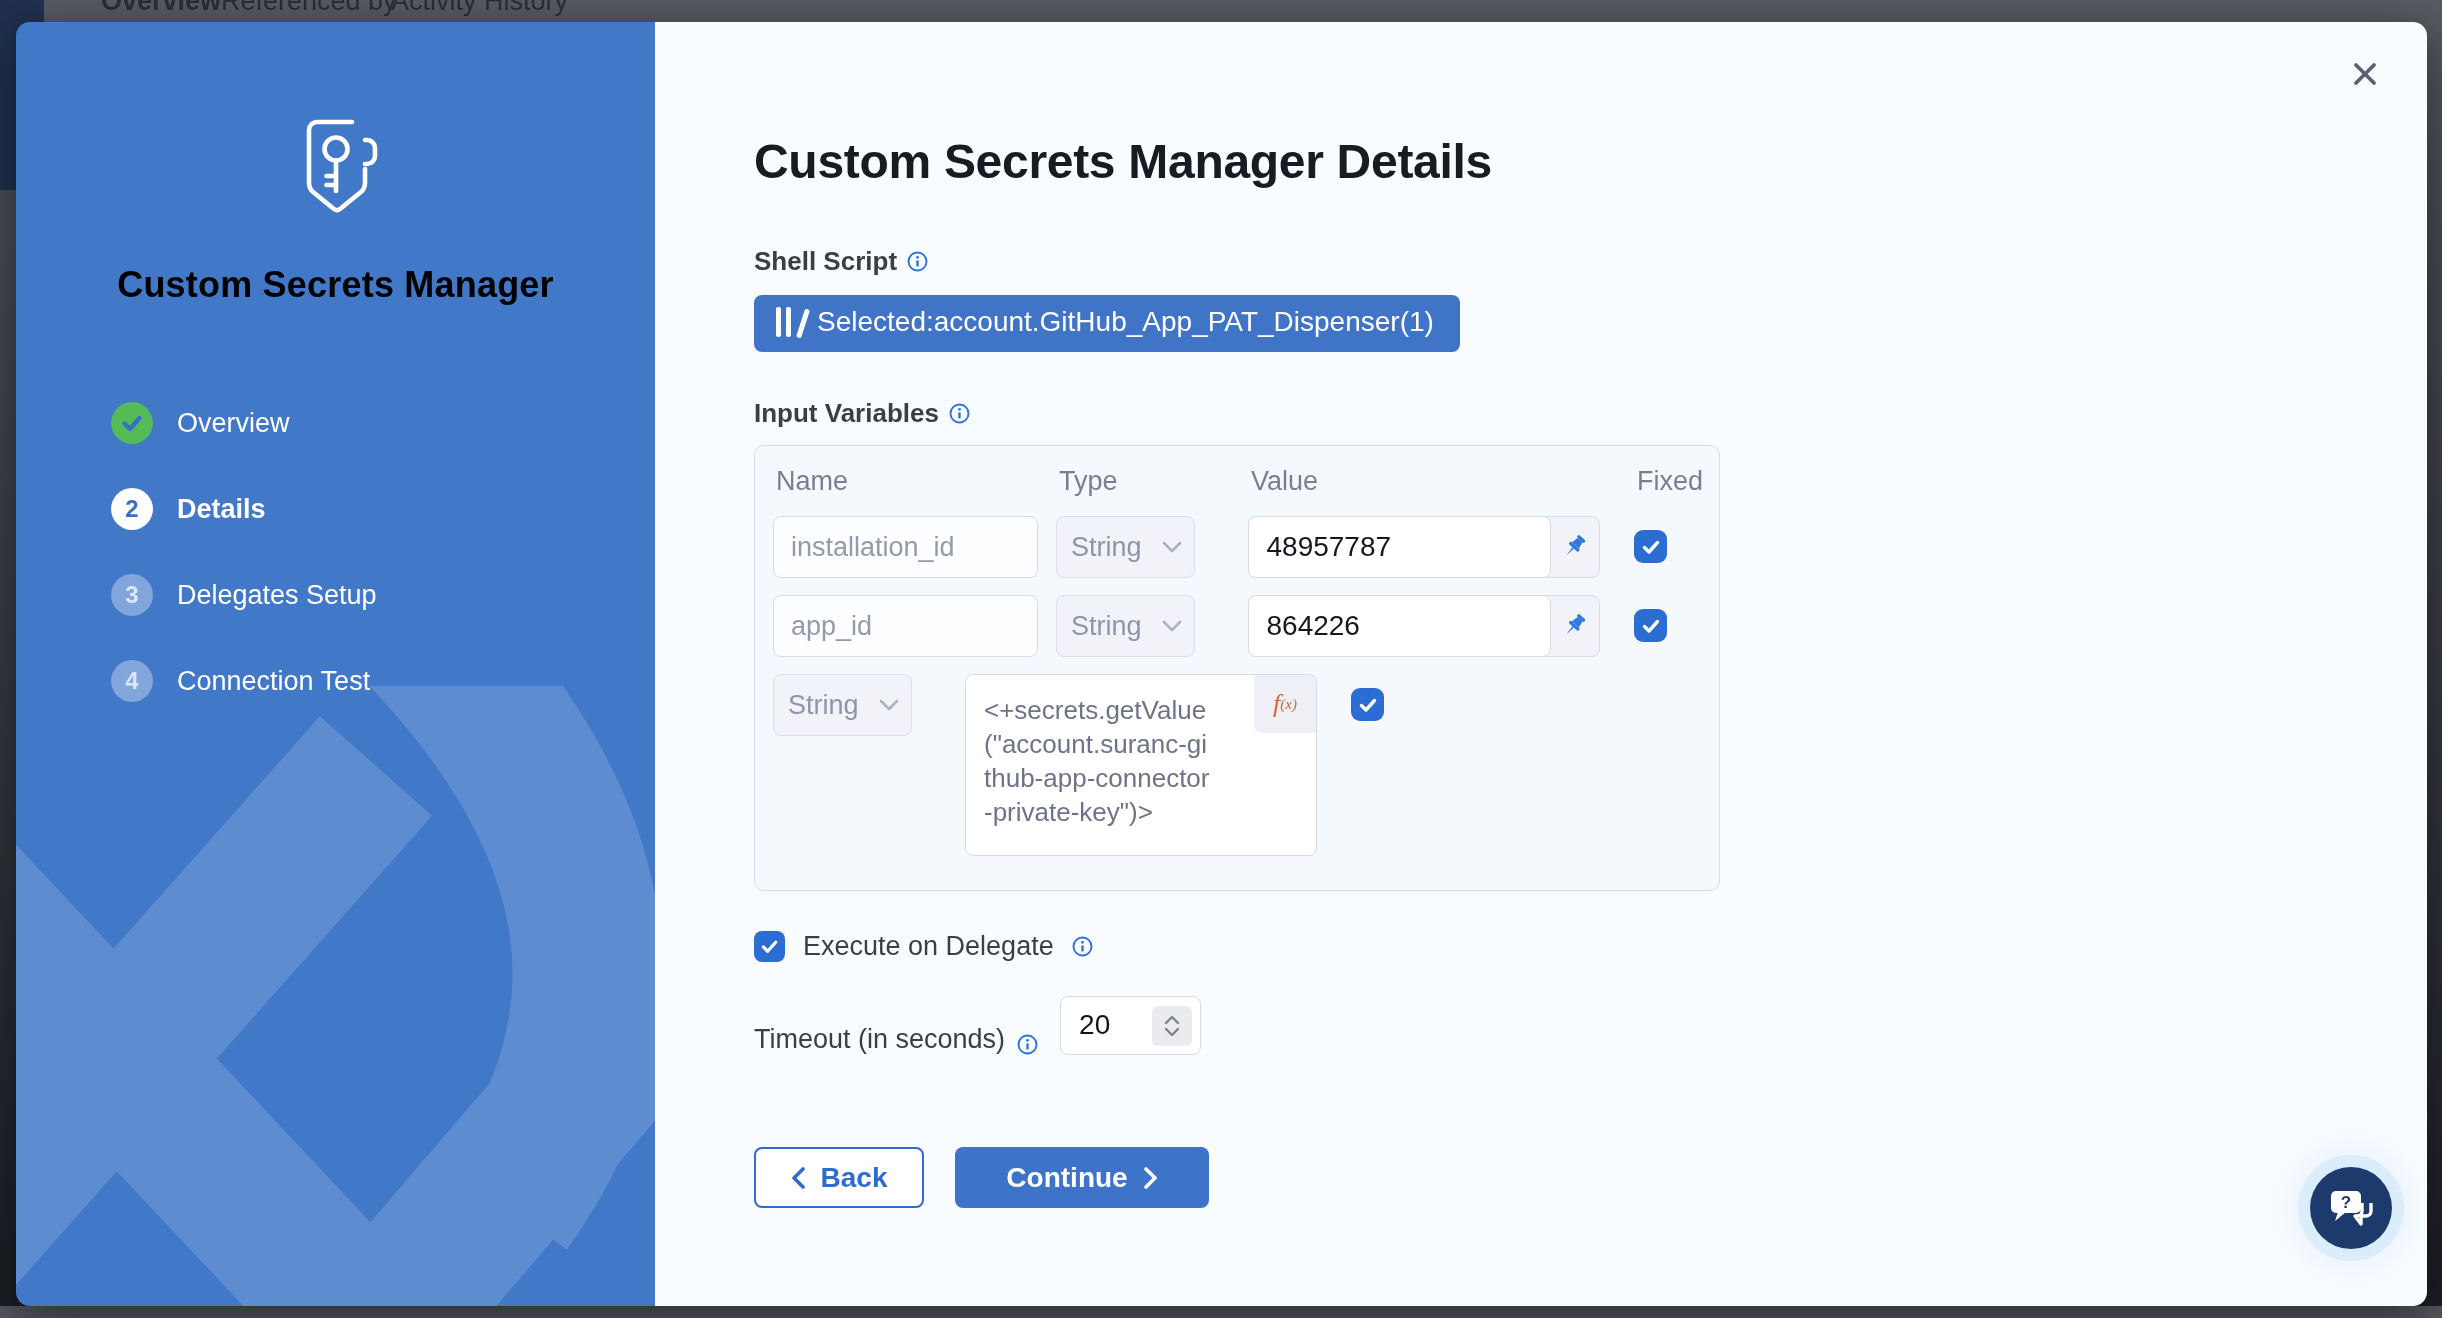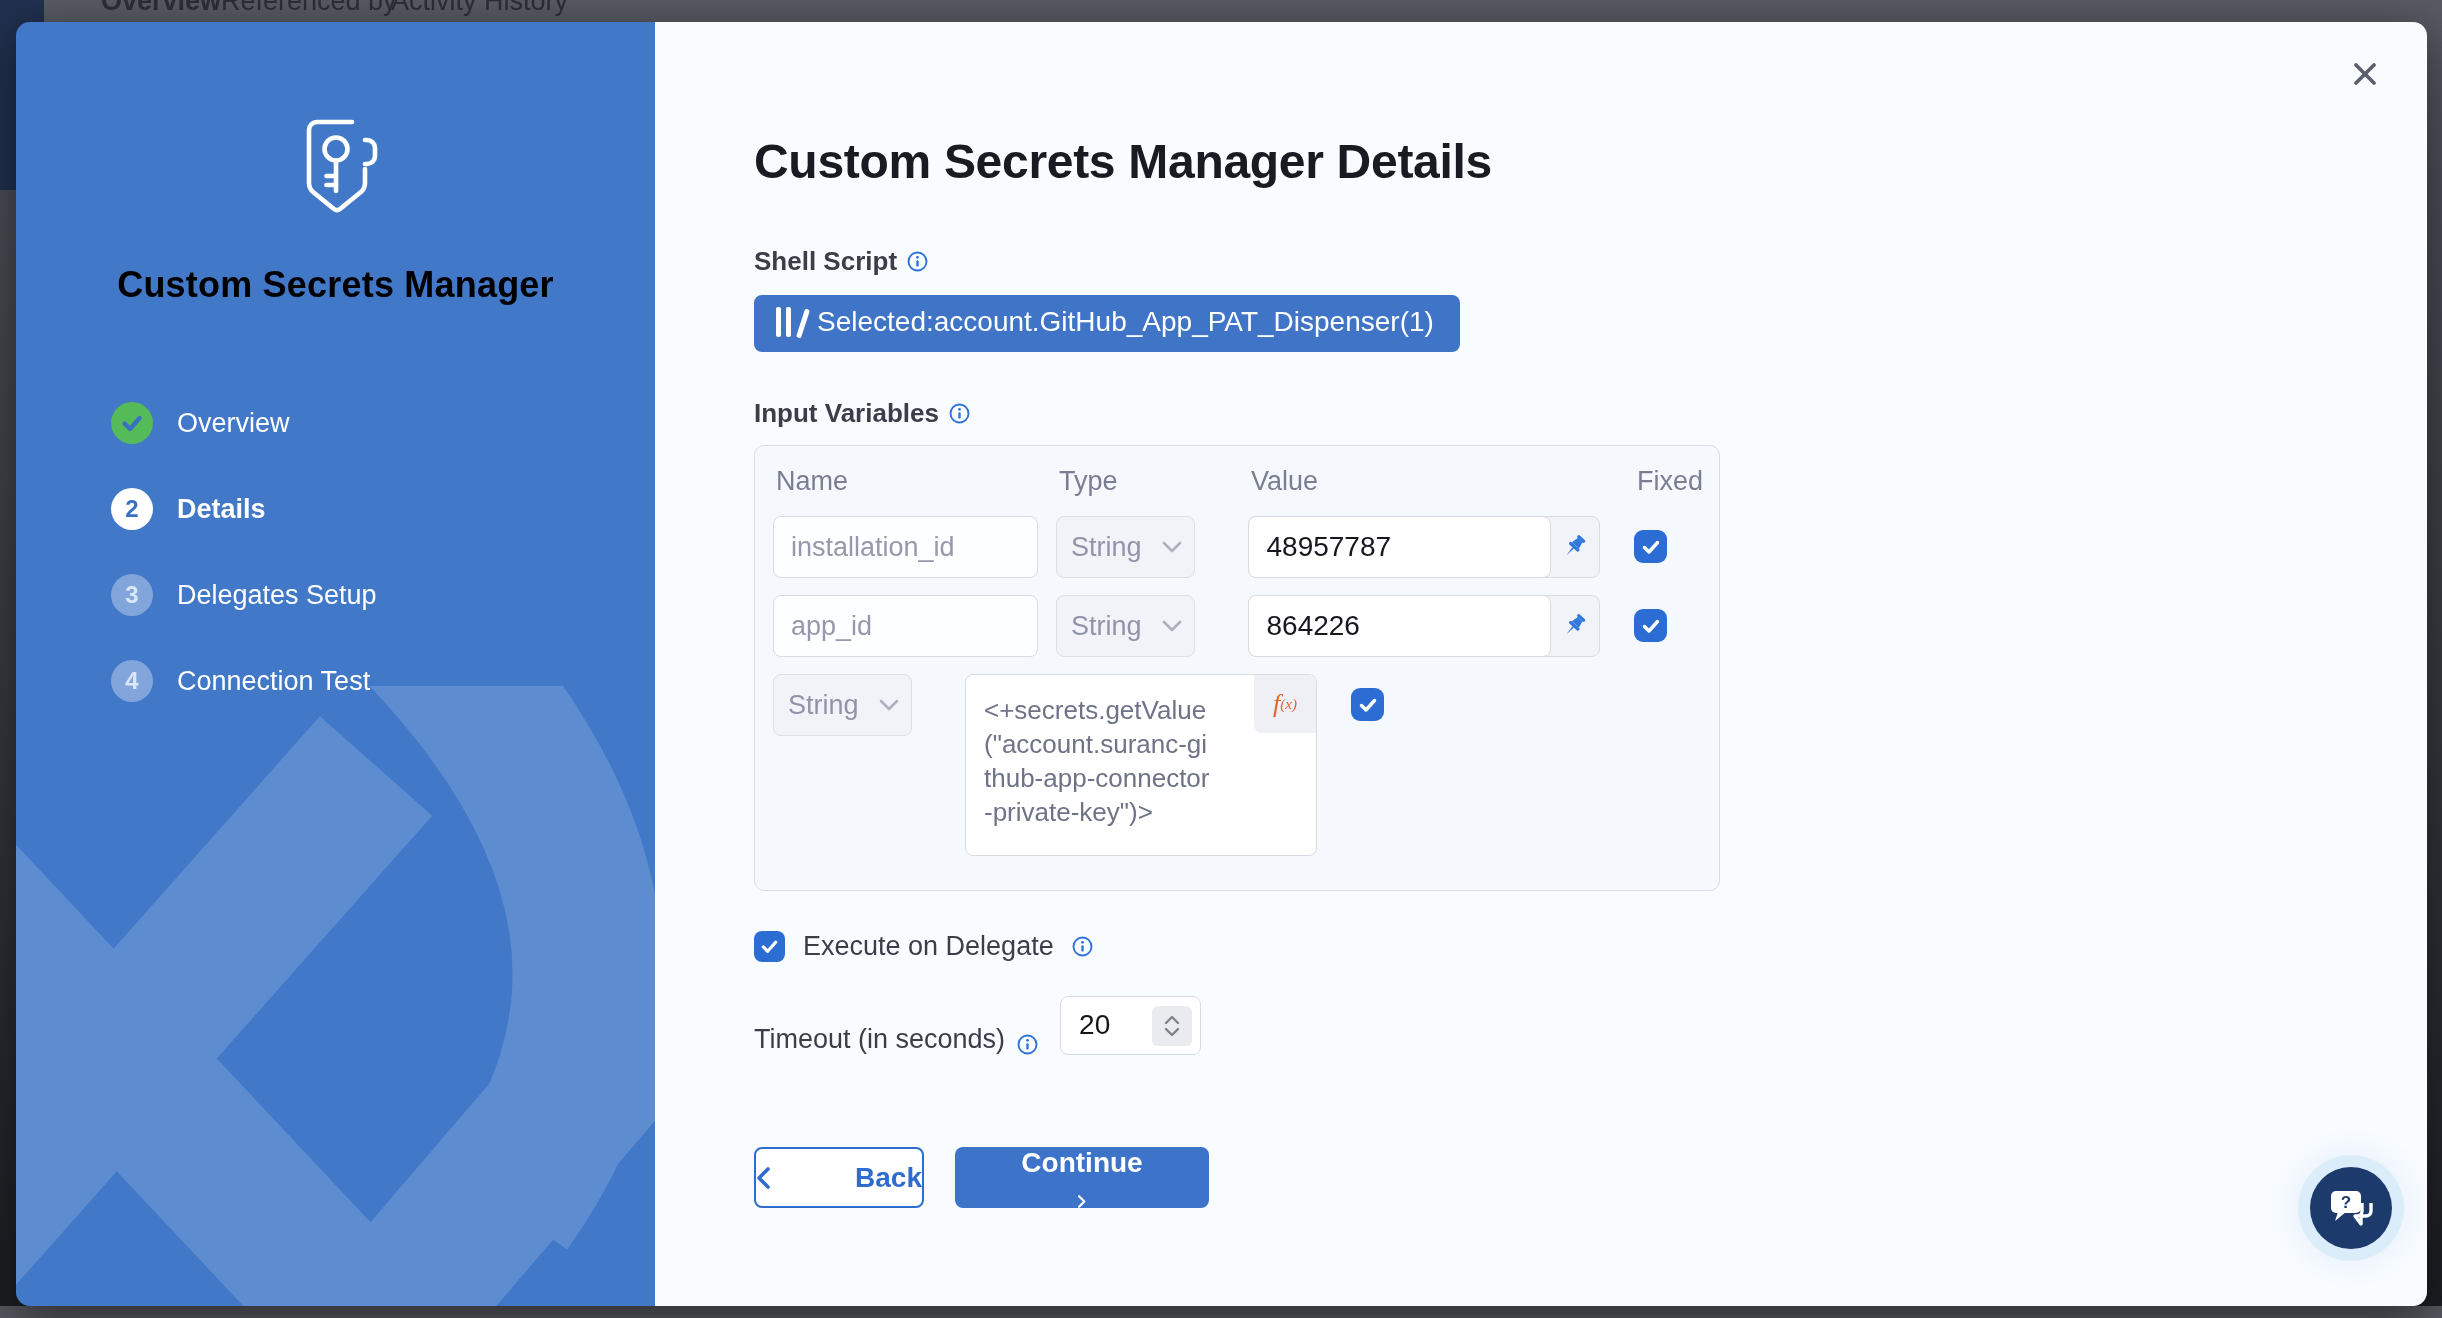--- a/index.html
+++ b/index.html
@@ -101,24 +101,24 @@
   .timeout-label { font-size:27px; color:#3b3d49; }
   .timeout-wrap { position:relative; margin-left:10px; width:141px; height:59px; background:#fff;
     border:1.5px solid #d9dbe4; border-radius:8px; }
   .timeout-input { width:80px; height:56px; border:none; outline:none; background:transparent;
     font-size:28px; color:#141519; padding-left:18px; font-family:"Liberation Sans",sans-serif; }
   .spinner { position:absolute; right:8px; top:50%; transform:translateY(-50%); width:40px; height:40px;
     background:#e9ebef; border-radius:6px; display:flex; flex-direction:column;
     align-items:center; justify-content:center; gap:2px; cursor:pointer; }
 
   .btn-row { margin-top:92px; display:flex; align-items:center; gap:31px; }
-  .btn { height:61px; border-radius:8px; display:inline-flex; align-items:center; justify-content:space-between;
+  .btn { height:61px; border-radius:8px; display:inline-flex; align-items:center; justify-content:center;
     gap:16px; font-size:28px; cursor:pointer; font-family:"Liberation Sans",sans-serif; }
   .btn-back { width:170px; background:#ffffff; border:2px solid #2e6ccf; color:#2e6ccf; font-weight:700; }
-  .btn-continue { width:254px; background:#3d73c8; border:none; color:#ffffff; font-weight:600;flex-direction:column; }
+  .btn-continue { width:254px; background:#3d73c8; border:none; color:#ffffff; font-weight:600; }
 
   .close-btn { position:absolute; top:30px; right:40px; width:44px; height:44px;
     display:flex; align-items:center; justify-content:center; cursor:pointer; }
 
   .help-fab { position:absolute; right:35px; bottom:57px; width:82px; height:82px; border-radius:50%;
     background:#1c3a6c; display:flex; align-items:center; justify-content:center; cursor:pointer;
     box-shadow:0 0 0 12px rgba(206,229,247,0.55), 0 0 34px 16px rgba(206,229,247,0.45); }
 </style>
 </head>
 <body>

